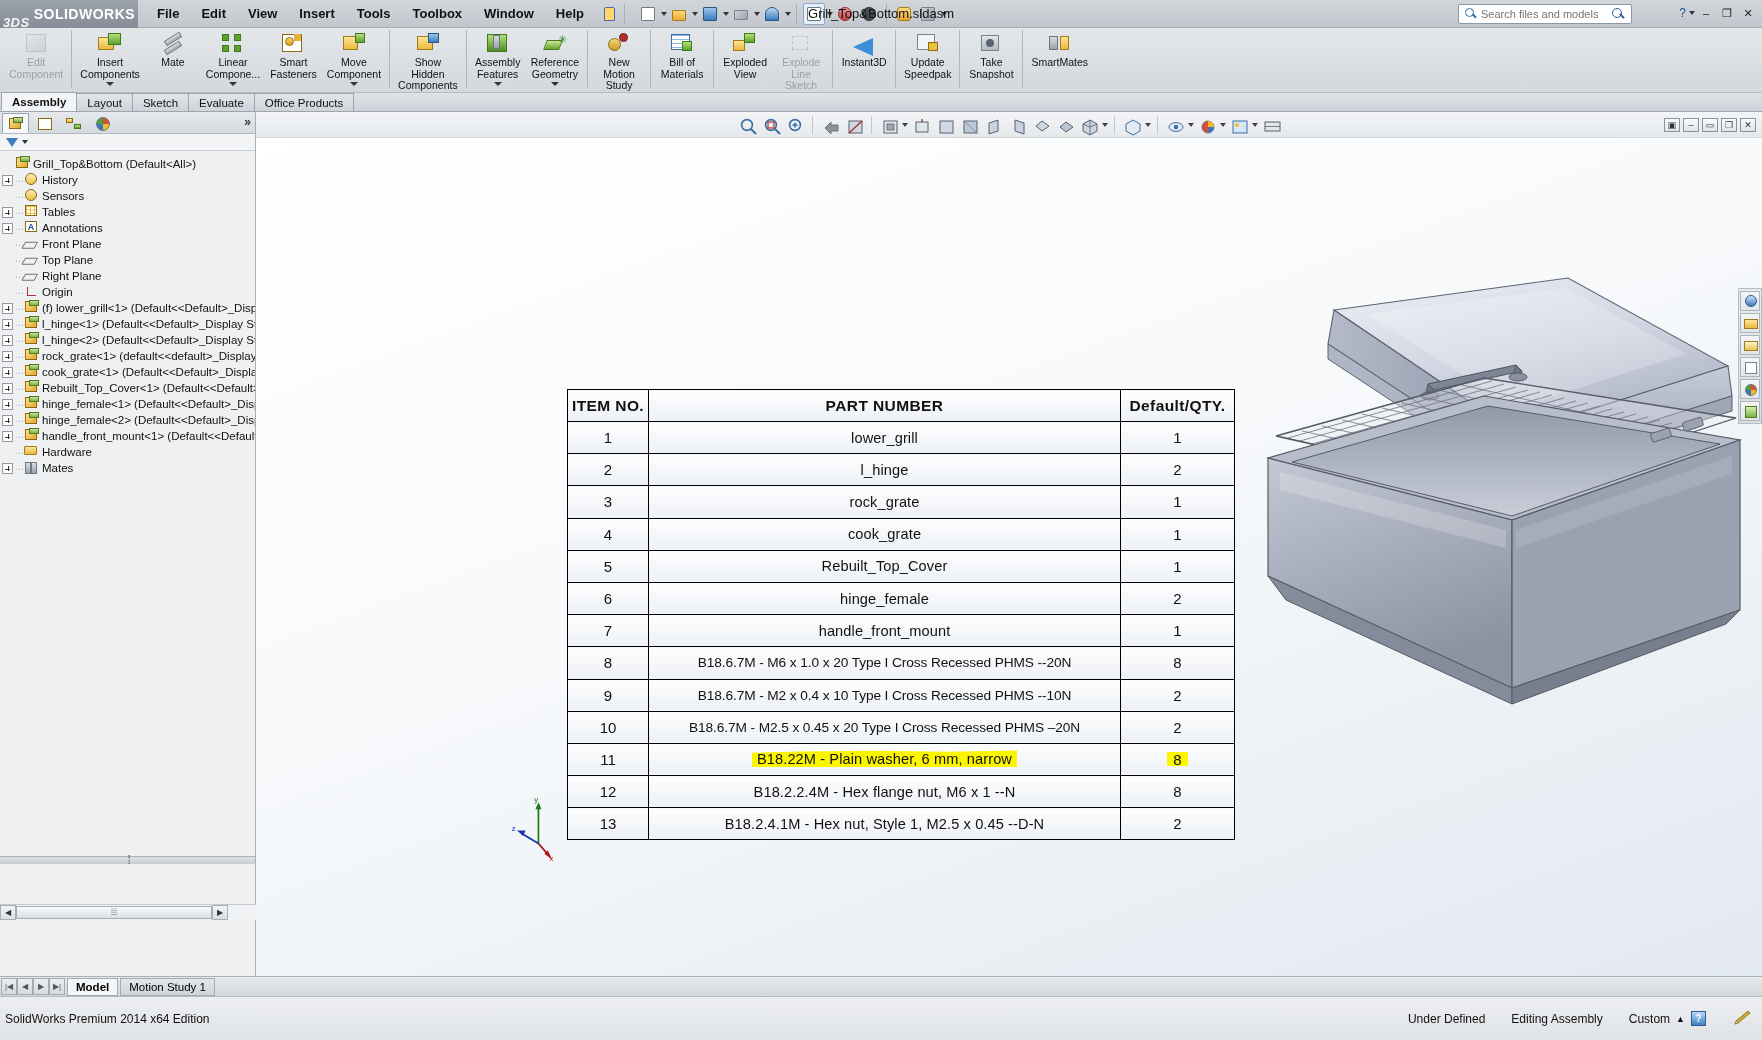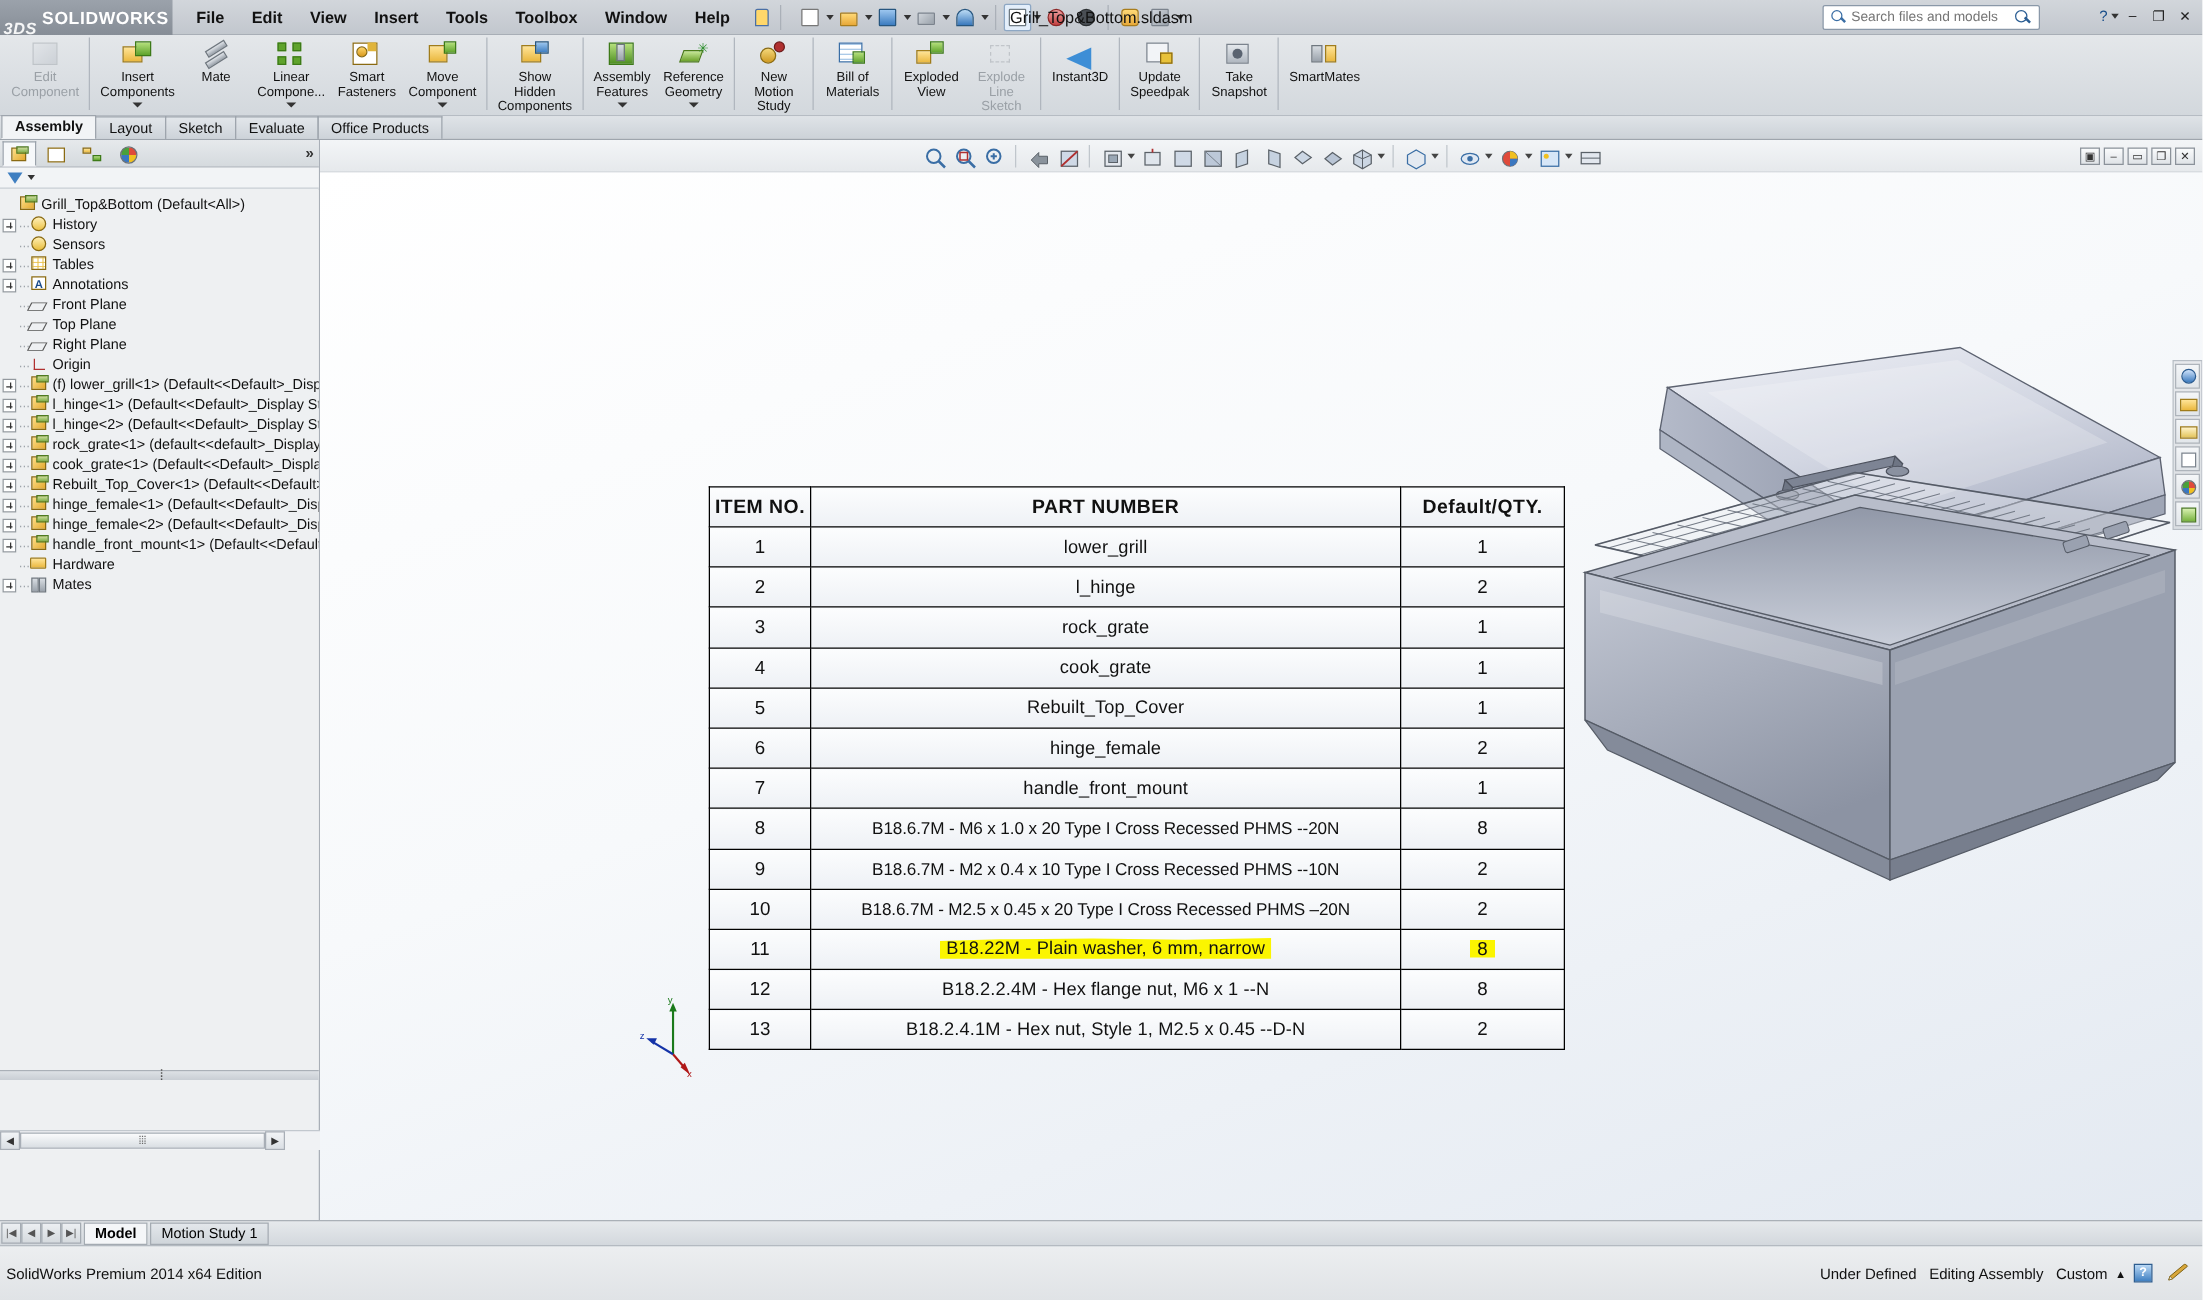--- a/index.html
+++ b/index.html
@@ -312,21 +312,21 @@
     font-family: "Liberation Sans", sans-serif;
   }
   .bom th, .bom td {
     border: 1.7px solid #000; text-align: center; color: #111;
     font-weight: normal; background: linear-gradient(#fcfdfe,#eef1f5);
   }
   .bom th { font-weight: bold; font-size: 15.5px; letter-spacing: .4px; height: 32px; }
   .bom td { height: 32.2px; font-size: 15px; }
   .col-item { width: 81px; }
   .col-part { width: 472px; }
-  .col-qty  { width: 131px; }
+  .col-qty  { width: 114px; }
   .bom td.part { font-size: 14.6px; letter-spacing: .1px; }
   .bom td.part.small { font-size: 13.7px; letter-spacing: -.1px; }
   .hl {
     position: relative; display: inline-block; padding: 0 3px;
   }
   .hl::before {
     content: ""; position: absolute; left: -2px; right: -2px; top: -1px; bottom: 0px;
     background: #fbf500; z-index: 0;
     clip-path: polygon(0% 14%, 18% 6%, 46% 2%, 74% 8%, 100% 0%, 100% 100%, 0% 100%);
   }
@@ -356,21 +356,21 @@
     border: 1px solid #a4abb2; background: linear-gradient(#e3e7eb,#cfd5da); margin-left: 2px;
   }
   .btab.active { background: #f4f6f8; font-weight: bold; }
   .statusbar {
     position: absolute; left: 0; top: 996px; width: 1762px; height: 44px;
     background: linear-gradient(#eceef0,#e0e3e6); border-top: 1px solid #b4bac1;
     display: flex; align-items: center; font-size: 12px; color: #111;
   }
   .status-left { margin-left: 5px; }
   .status-right {
-    position: absolute; right: 8px; display: flex; align-items: center; gap: 10px;
+    position: absolute; right: 8px; display: flex; align-items: center; gap: 26px;
   }
   .updt-ico {
     width: 15px; height: 15px; background: linear-gradient(#b9d8f5,#3f7fc1);
     border: 1px solid #2d5d90; color: #fff; font-size: 10px; font-weight: bold;
     display: flex; align-items: center; justify-content: center;
   }
   .pencil-ico { width: 22px; height: 16px; position: relative; }
 </style>
 </head>
 <body>

